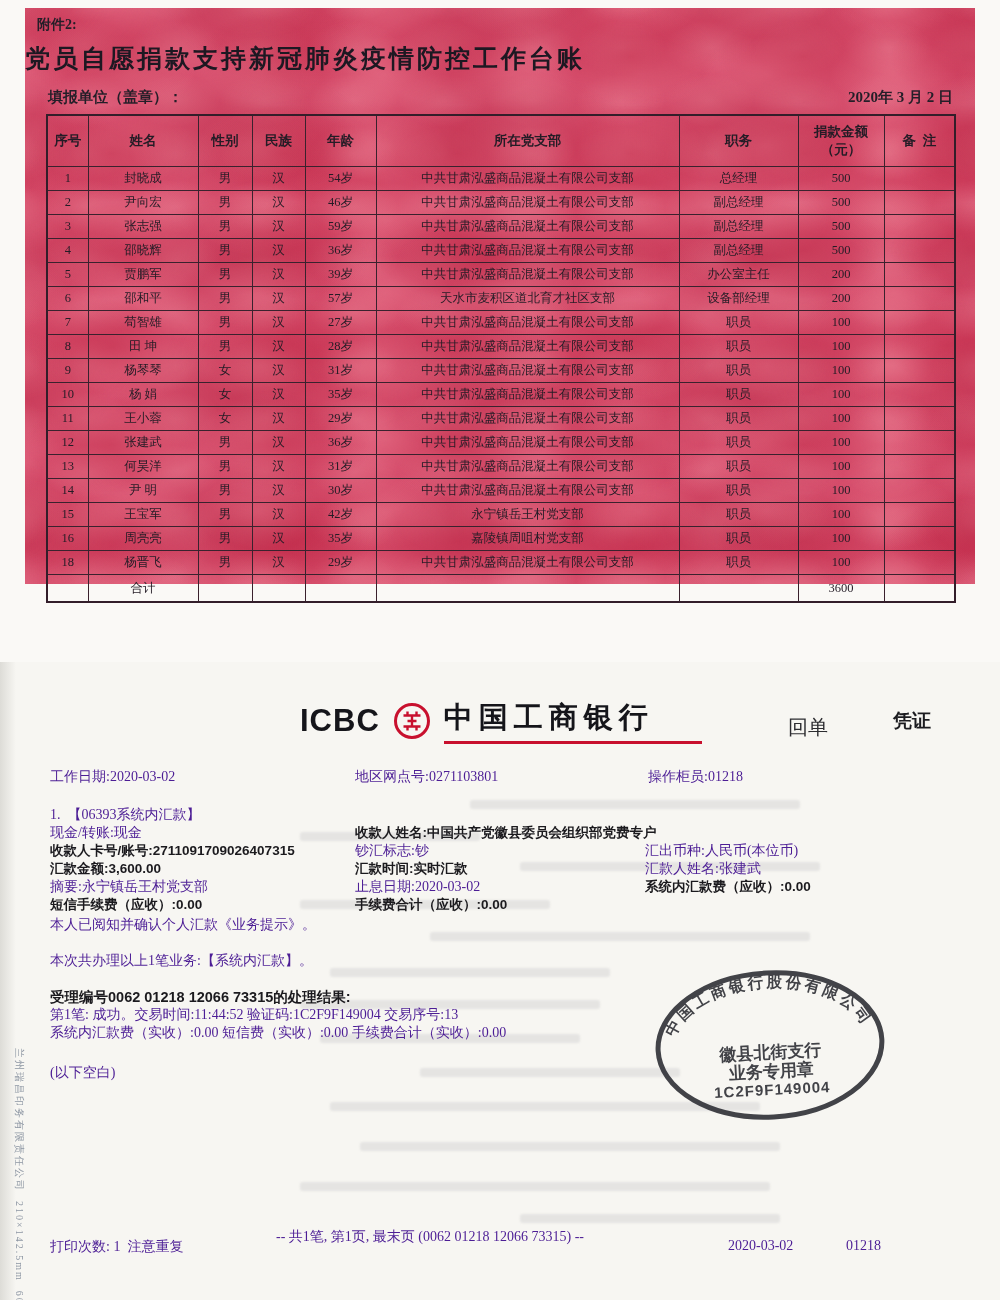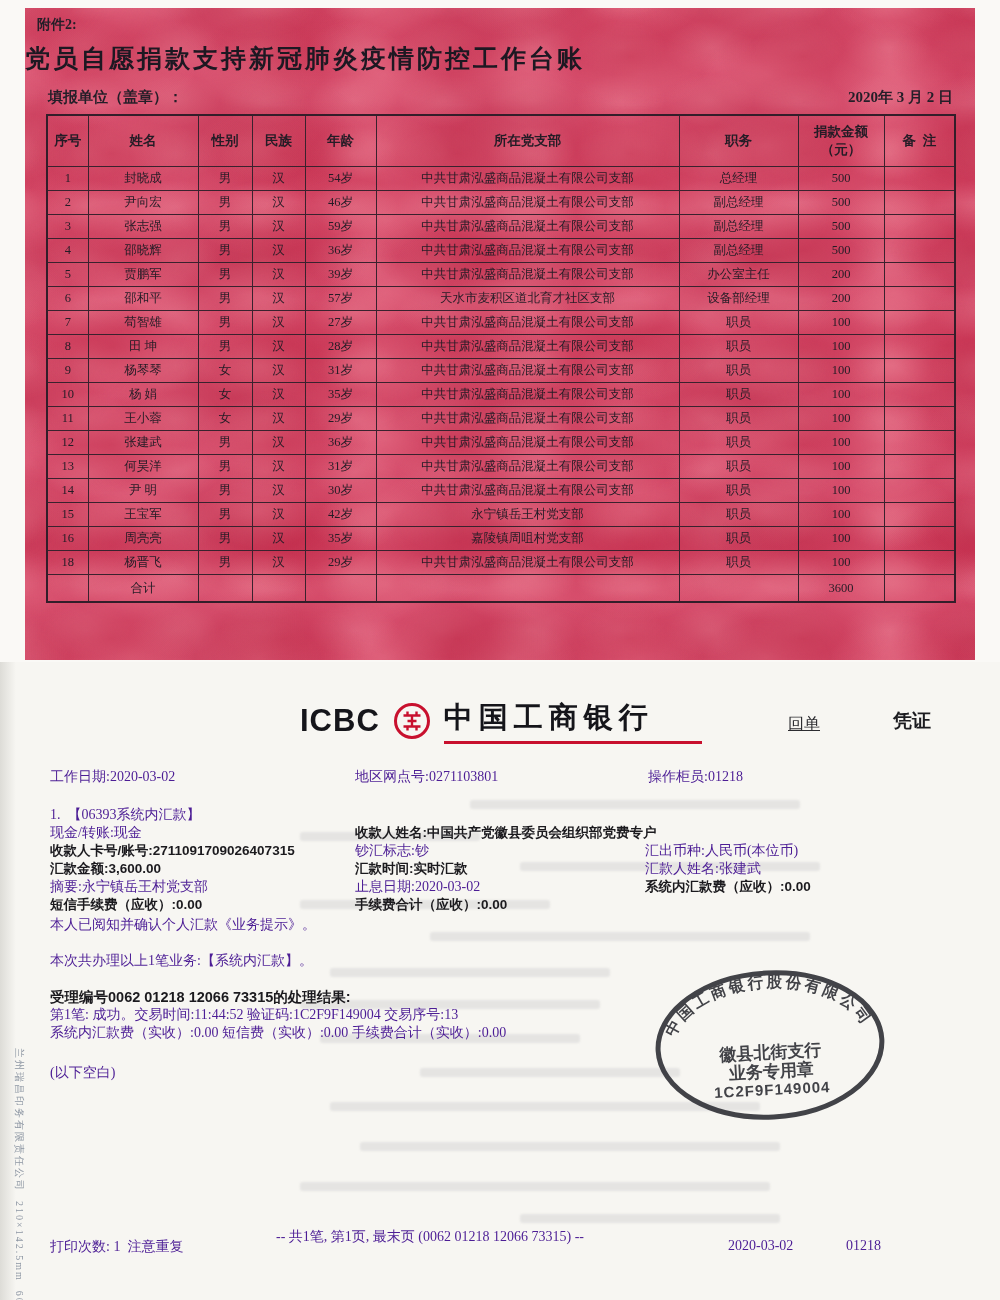--- a/index.html
+++ b/index.html
@@ -1,20 +1,20 @@
 <!DOCTYPE html>
 <html><head>
 <meta charset="utf-8">
 <style>
   html,body{margin:0;padding:0;background:#ffffff;}
   .page{position:relative;width:1000px;height:1300px;background:#faf9f6;overflow:hidden;
         font-family:"Liberation Serif", serif;color:#241e28;}
 
   
-  .ledger{position:absolute;left:25px;top:8px;width:950px;height:652px;
+  .ledger{position:absolute;left:25px;top:8px;width:950px;height:576px;
     background-color:#d8516f;
     background-image:
       radial-gradient(closest-side, rgba(185,28,60,.42), rgba(185,28,60,0)),
       radial-gradient(closest-side, rgba(238,130,150,.40), rgba(238,130,150,0)),
       radial-gradient(closest-side, rgba(168,18,48,.33), rgba(168,18,48,0)),
       radial-gradient(closest-side, rgba(240,150,165,.30), rgba(240,150,165,0)),
       radial-gradient(closest-side, rgba(195,40,70,.35), rgba(195,40,70,0));
     background-size:173px 97px,127px 73px,257px 131px,89px 53px,311px 179px;
     background-position:0 0,43px 29px,87px 59px,17px 13px,139px 83px;}
   .attachment{position:absolute;left:12px;top:8px;font-size:14px;font-weight:bold;}
@@ -36,21 +36,21 @@
   .receipt-zone{position:absolute;left:0;top:662px;width:1000px;height:638px;background:#f7f6f2;}
   .edge-shade{position:absolute;left:0;top:662px;width:16px;height:638px;
     background:linear-gradient(90deg,#dddcd7,rgba(221,220,215,0));}
   .bank-header{position:absolute;left:300px;top:698px;display:flex;align-items:center;gap:12px;}
   .icbc-en{font-family:"Liberation Sans", sans-serif;font-size:31px;font-weight:bold;
     letter-spacing:1px;color:#15151a;}
   .bank-cn-wrap{display:inline-block;}
   .bank-cn{font-family:"Liberation Sans", sans-serif;font-size:29px;font-weight:bold;
     letter-spacing:6px;color:#15151a;}
   .bank-underline{margin-top:3px;height:3px;background:#c8102e;width:258px;}
-  .tag-huidan{position:absolute;left:788px;top:714px;font-size:16px;color:#2c2c30;text-decoration:underline;}
+  .tag-huidan{position:absolute;left:788px;top:714px;font-size:20px;color:#2c2c30;}
   .tag-pingzheng{position:absolute;left:893px;top:708px;font-size:19px;font-weight:bold;color:#1c1c20;}
 
   .seg{position:absolute;font-size:14px;color:#4c1d95;white-space:pre;}
   .seg.b{font-weight:bold;color:#1b1a1e;font-family:"Liberation Sans", sans-serif;font-size:13.5px;}
 
   .bleed{position:absolute;background:rgba(105,110,122,.13);filter:blur(1.3px);
     border-radius:3px;height:9px;}
 
   .stamp{position:absolute;left:645px;top:958px;width:250px;height:175px;
     transform:rotate(-3deg);z-index:5;opacity:.92;}

